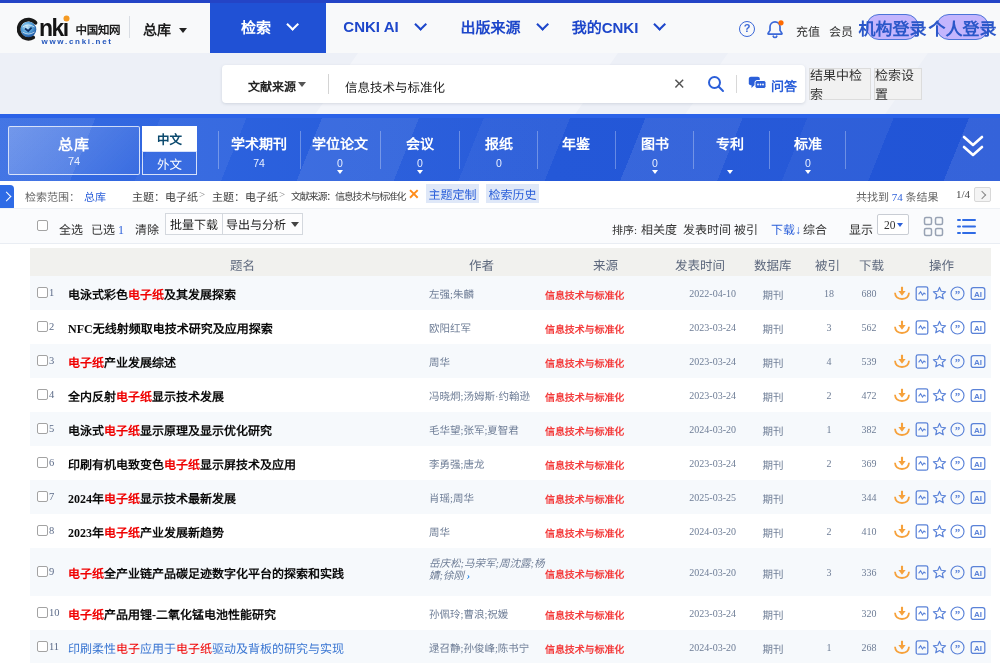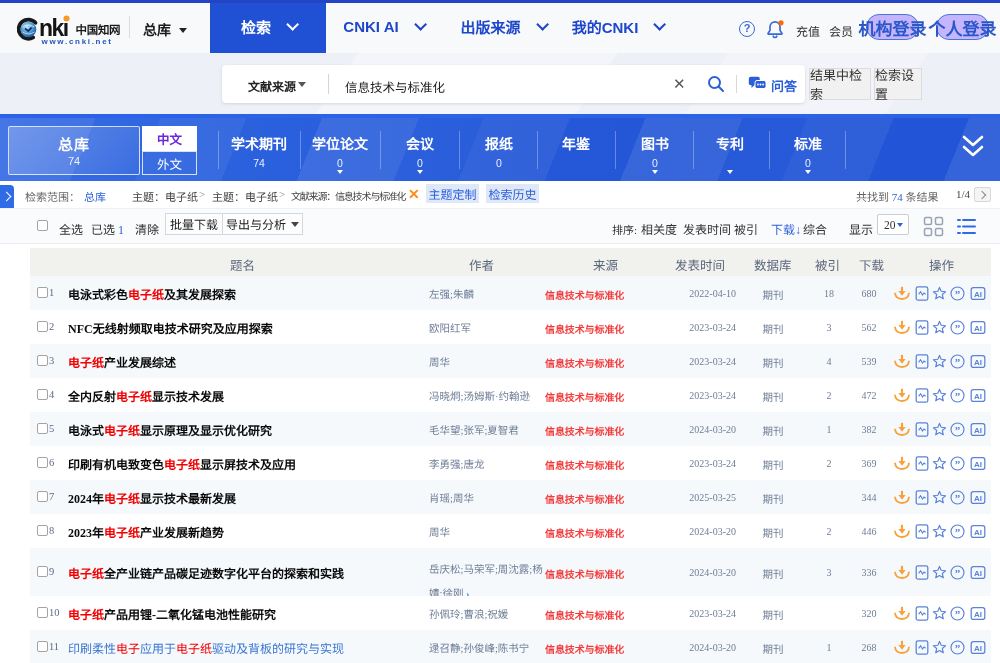--- a/index.html
+++ b/index.html
@@ -37,21 +37,21 @@
 .sbox .wenda{position:absolute;left:549px;top:11px;font-size:13px;color:#2b5fd9;font-weight:bold;}
 .sgbtn{position:absolute;top:15px;height:32px;background:#f1f1f1;border:1px solid #dcdcdc;color:#333;font-size:13px;display:flex;align-items:center;justify-content:center;font-family:"Liberation Serif",serif;}
 
 .blueband{position:absolute;left:0;top:114px;width:1000px;height:67px;background:linear-gradient(90deg,#3168e2 0%,#2458d8 55%,#2154d6 100%);overflow:hidden;}
 .blueband .stripes{position:absolute;left:0;top:0;width:100%;height:100%;background:repeating-linear-gradient(112deg,rgba(255,255,255,0.09) 0 90px,rgba(255,255,255,0.02) 90px 150px,rgba(255,255,255,0.06) 150px 230px,rgba(255,255,255,0) 230px 300px);}
 .bandtop{position:absolute;left:0;top:0;width:1000px;height:4px;background:#2b62e8;}
 .zkbox{position:absolute;left:8px;top:12px;width:132px;height:49px;border:1px solid rgba(255,255,255,0.75);background:linear-gradient(135deg,rgba(255,255,255,0.25),rgba(255,255,255,0.04));border-radius:2px;}
 .zkbox .t1{position:absolute;left:0;top:6px;width:100%;text-align:center;font-size:15px;font-weight:bold;color:#fff;letter-spacing:1px;}
 .zkbox .t2{position:absolute;left:0;top:28px;width:100%;text-align:center;font-size:11px;color:#eaf0ff;}
 .langtab{position:absolute;left:142px;top:12px;width:55px;height:25px;display:flex;align-items:center;justify-content:center;font-size:12.5px;}
-.langtab.cn{background:#fff;color:#6d28d9;font-weight:bold;}
+.langtab.cn{background:#fff;color:#0c4a6e;font-weight:bold;}
 .langtab.en{top:37px;border:1px solid rgba(255,255,255,0.8);color:#fff;height:24px;}
 .bitem{position:absolute;top:12px;width:78px;height:52px;text-align:center;color:#fff;}
 .bitem .lb{font-size:14px;font-weight:bold;margin-top:7px;}
 .bitem .ct{font-size:10.5px;color:#e8efff;margin-top:4px;height:12px;}
 .bitem .ar{margin:1px auto 0;width:0;height:0;border-left:3.5px solid transparent;border-right:3.5px solid transparent;border-top:4px solid #fff;}
 .bsep{position:absolute;top:17px;width:1px;height:38px;background:rgba(255,255,255,0.3);}
 .dblchev{position:absolute;left:958px;top:20px;width:30px;height:26px;}
 
 .crumb{position:absolute;left:0;top:181px;width:1000px;height:27px;background:#fff;font-size:11px;color:#444;font-family:"Liberation Serif",serif;}
 .sidetab{position:absolute;left:0;top:4px;width:14px;height:26px;background:#2e6be6;border-radius:0 4px 4px 0;}
@@ -508,21 +508,21 @@
       </div>
   <div class="trow" style="top:514px;height:34px;">
         <span class="cbx cb"></span>
         <span class="num">8</span>
         <span class="title">2023年<span class="red">电子纸</span>产业发展新趋势</span>
         <span class="au">周华</span>
         <span class="so">信息技术与标准化</span>
         <span class="dt">2024-03-20</span>
         <span class="db">期刊</span>
         <span class="ci">2</span>
-        <span class="dl">446</span>
+        <span class="dl">410</span>
         <span class="ops">
           <svg style="left:0" width="18" height="15" viewBox="0 0 18 15">
             <use href="#ic-dl"></use>
           </svg>
           <svg style="left:22px" width="14" height="15" viewBox="0 0 14 15">
             <use href="#ic-doc"></use>
           </svg>
           <svg style="left:39px" width="15" height="15" viewBox="0 0 15 15">
             <use href="#ic-star"></use>
           </svg>
@@ -531,21 +531,21 @@
           </svg>
           <svg style="left:77px" width="16" height="15" viewBox="0 0 16 15">
             <use href="#ic-ai"></use>
           </svg>
         </span>
       </div>
   <div class="trow alt" style="top:548px;height:48px;">
         <span class="cbx cb" style="top:18px;"></span>
         <span class="num" style="top:18px;">9</span>
         <span class="title" style="top:16px;"><span class="red">电子纸</span>全产业链产品碳足迹数字化平台的探索和实践</span>
-        <span class="au" style="top:10px;line-height:24px;">岳庆松;马荣军;周沈露;杨<br>婧;徐刚 <span class="more">›</span></span>
+        <span class="au" style="top:10px;line-height:12px;font-style:italic;">岳庆松;马荣军;周沈露;杨<br>婧;徐刚 <span class="more">›</span></span>
         <span class="so" style="top:18px;">信息技术与标准化</span>
         <span class="dt" style="top:19px;">2024-03-20</span>
         <span class="db" style="top:18px;">期刊</span>
         <span class="ci" style="top:19px;">3</span>
         <span class="dl" style="top:19px;">336</span>
         <span class="ops" style="top:17px;">
           <svg style="left:0" width="18" height="15" viewBox="0 0 18 15">
             <use href="#ic-dl"></use>
           </svg>
           <svg style="left:22px" width="14" height="15" viewBox="0 0 14 15">

